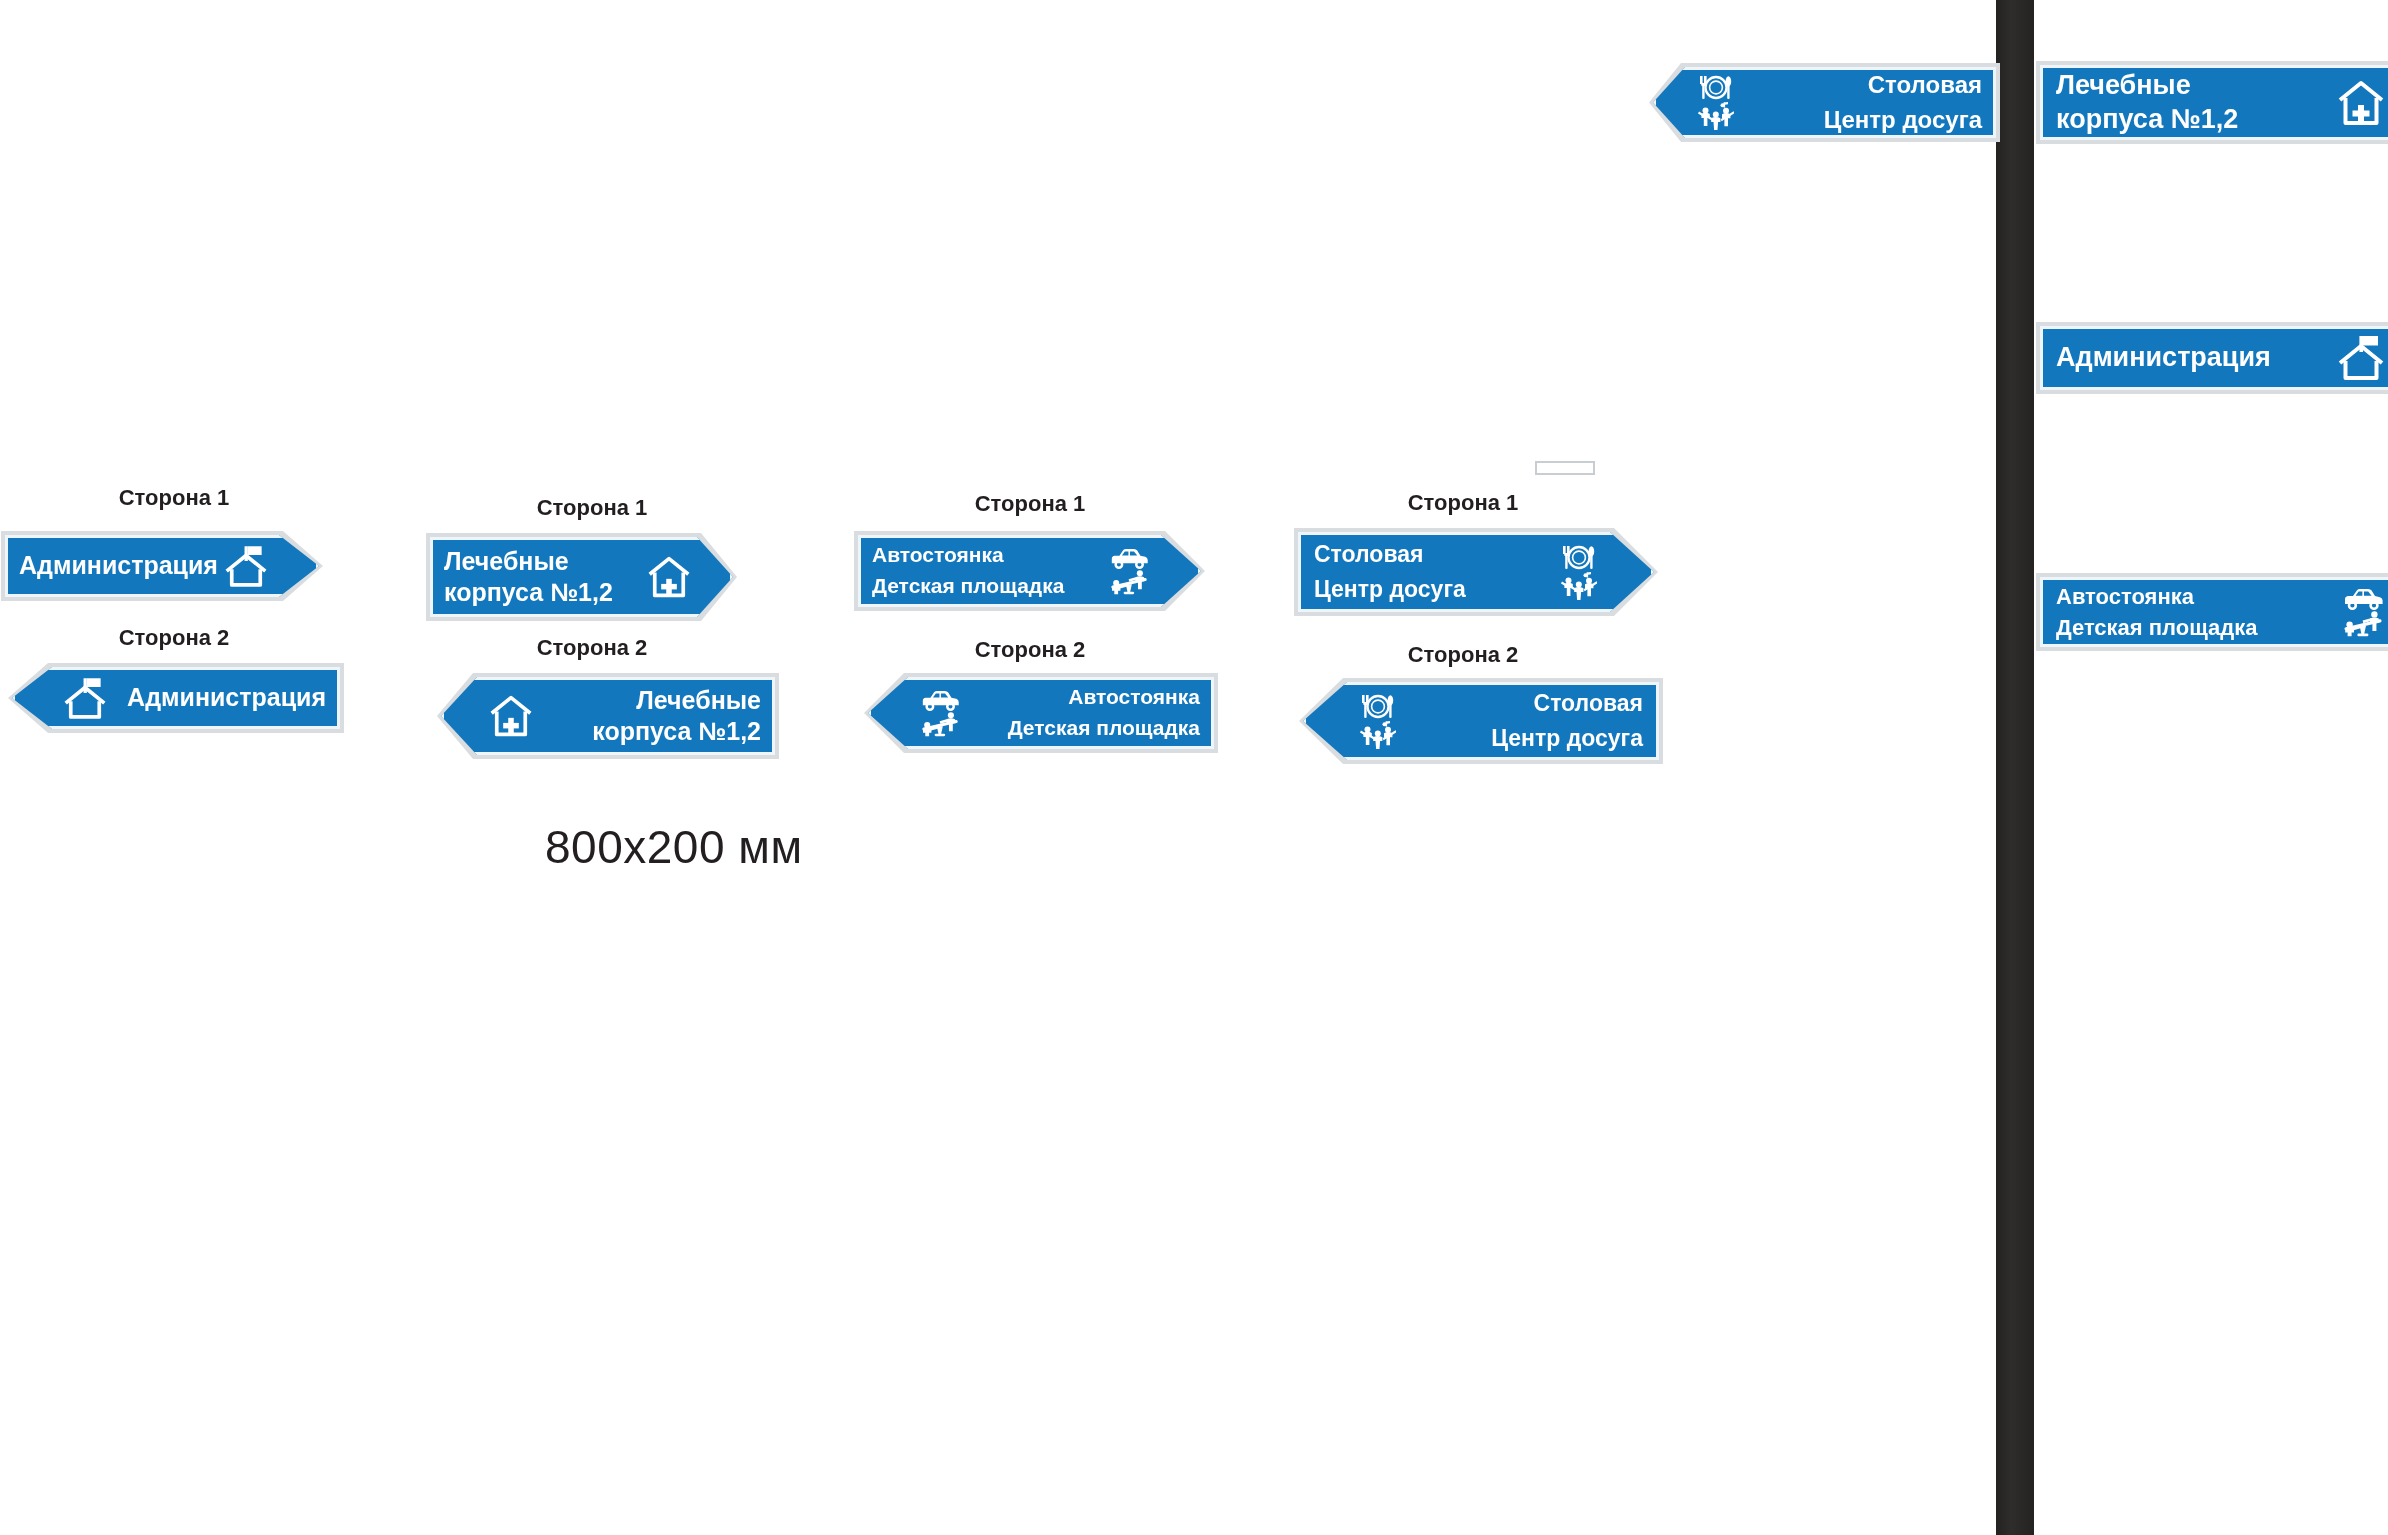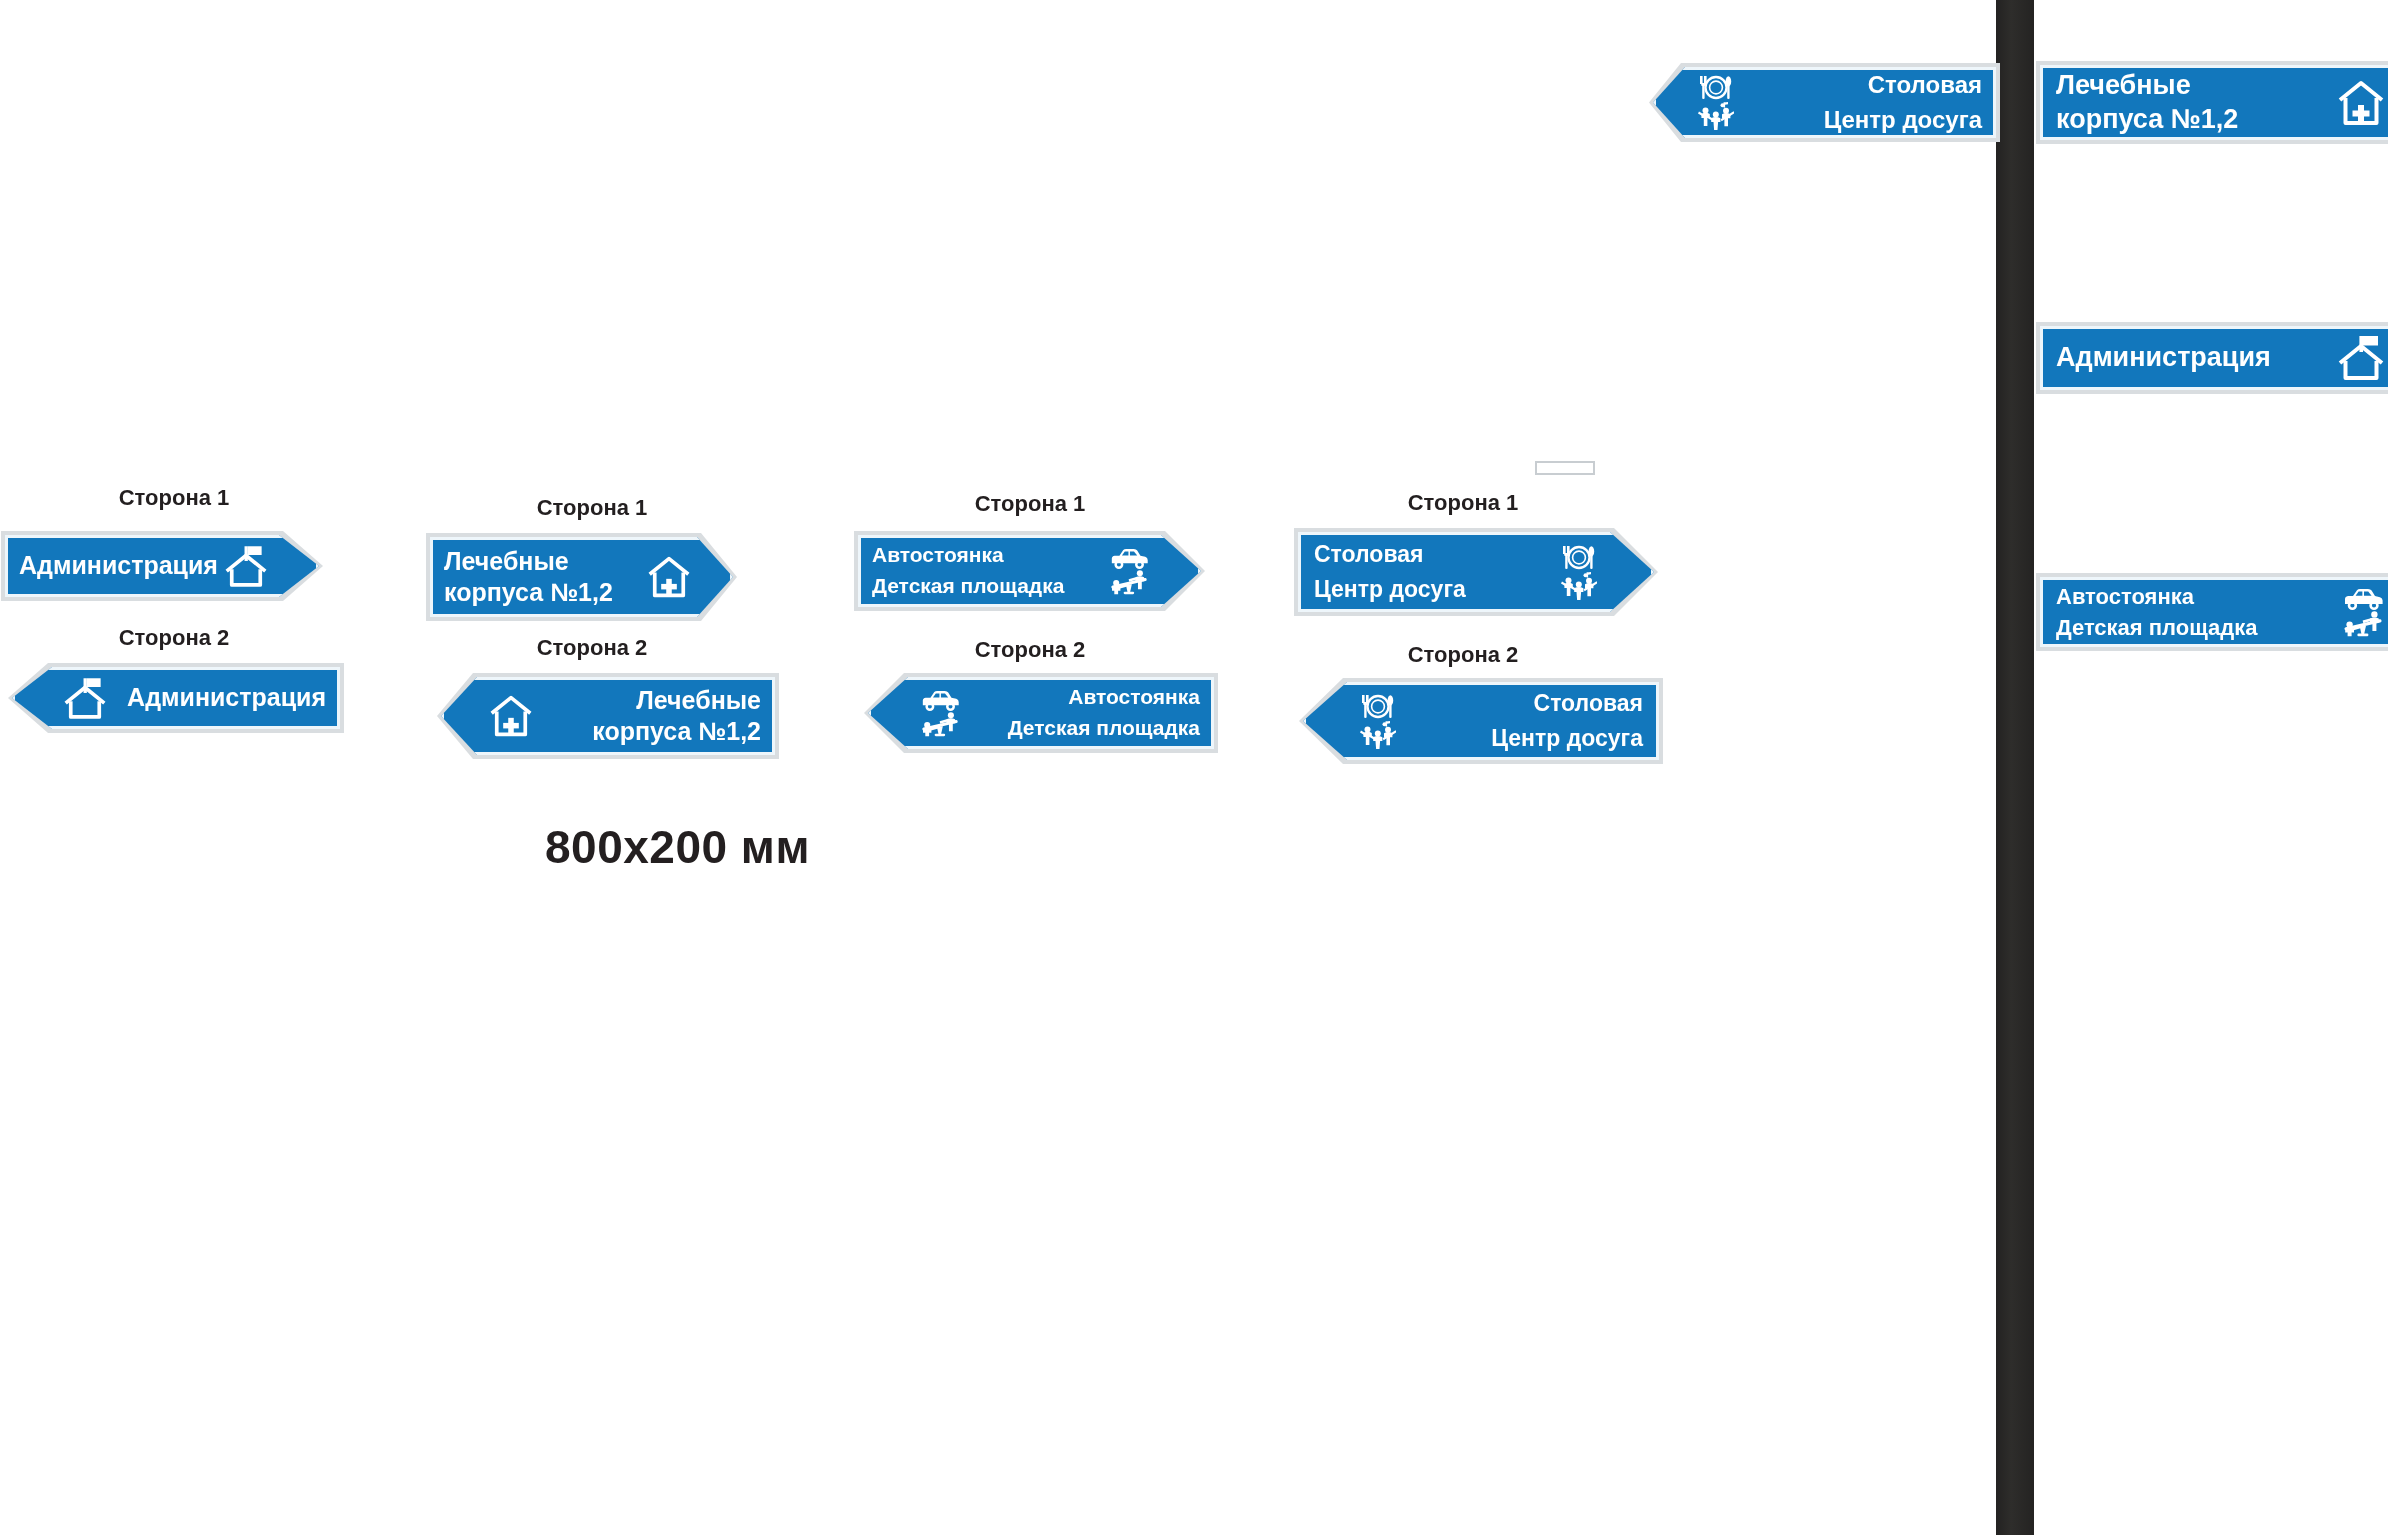--- a/index.html
+++ b/index.html
@@ -81,21 +81,21 @@
     position:absolute;
     color:#231f20;
     font-weight:bold;
     white-space:nowrap;
     text-align:center;
   }
 
   .dim{
     position:absolute;
     color:#231f20;
-    font-weight:bold;
+    font-weight:normal;
     white-space:nowrap;
   }
 
   .ghostbox{
     position:absolute;
     border:2px solid #c8cdd1;
     background:#ffffff;
     box-sizing:border-box;
   }
 </style>

